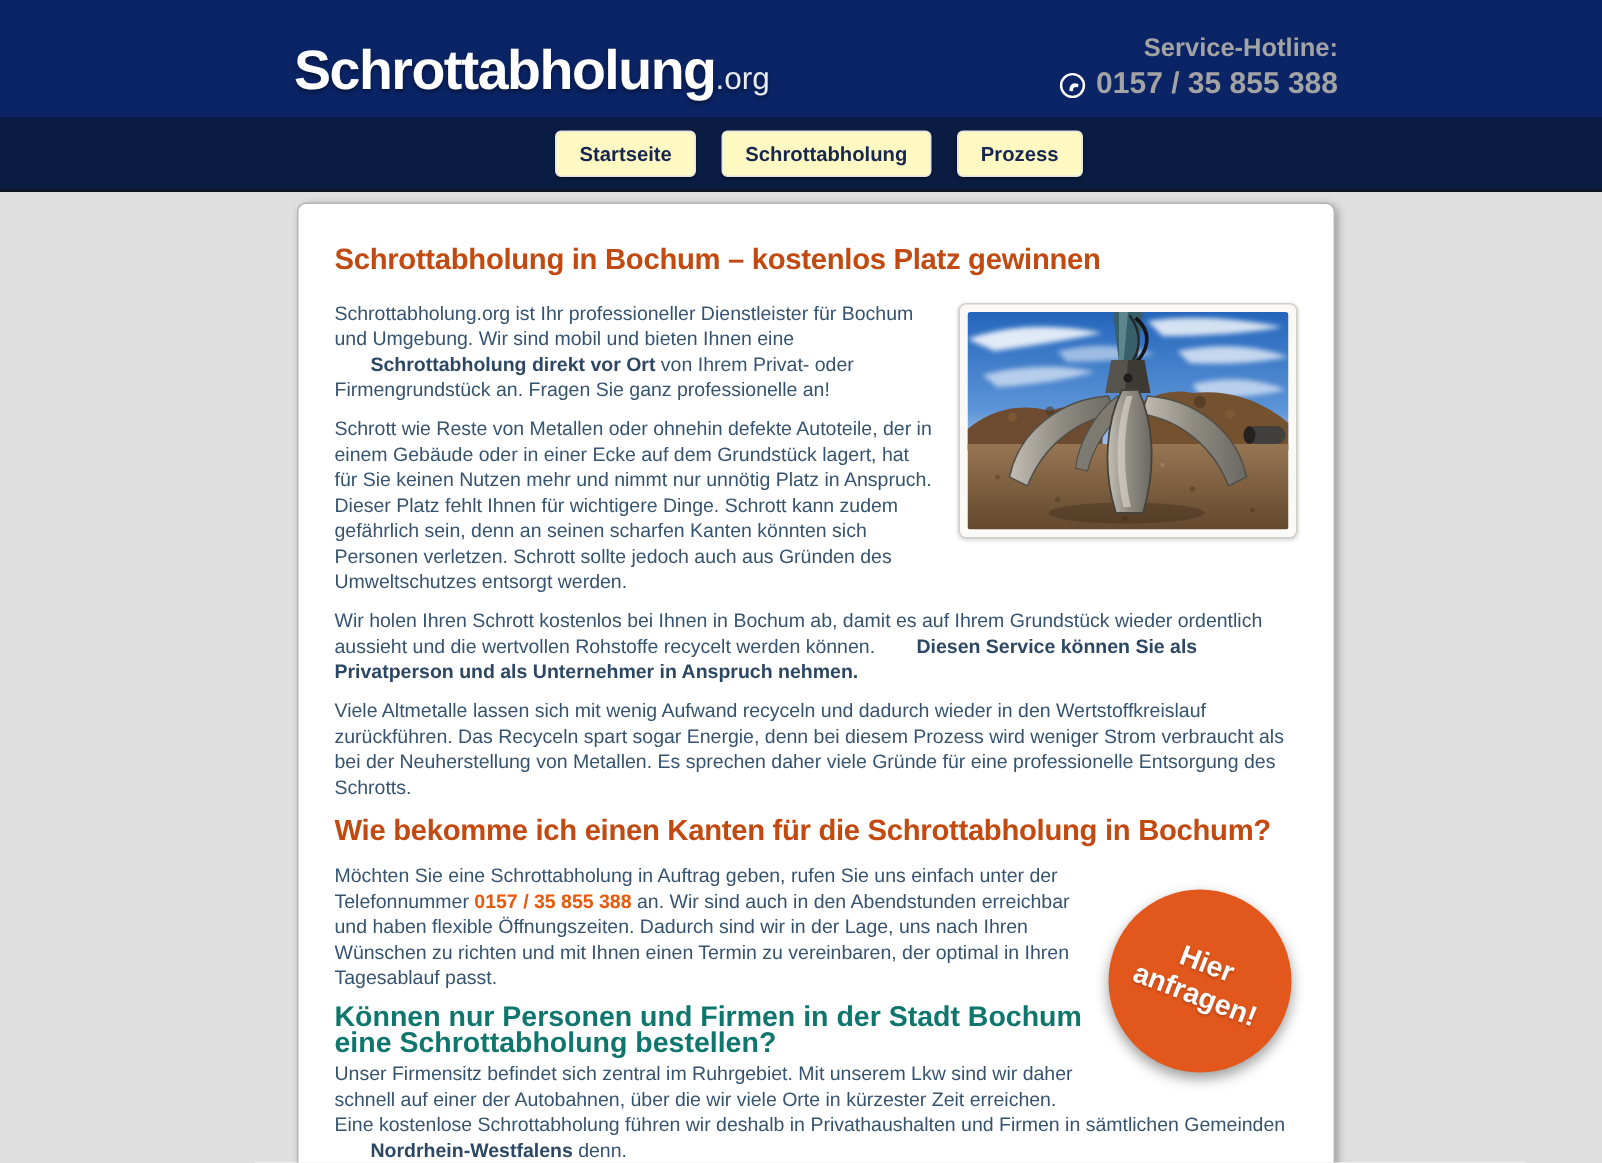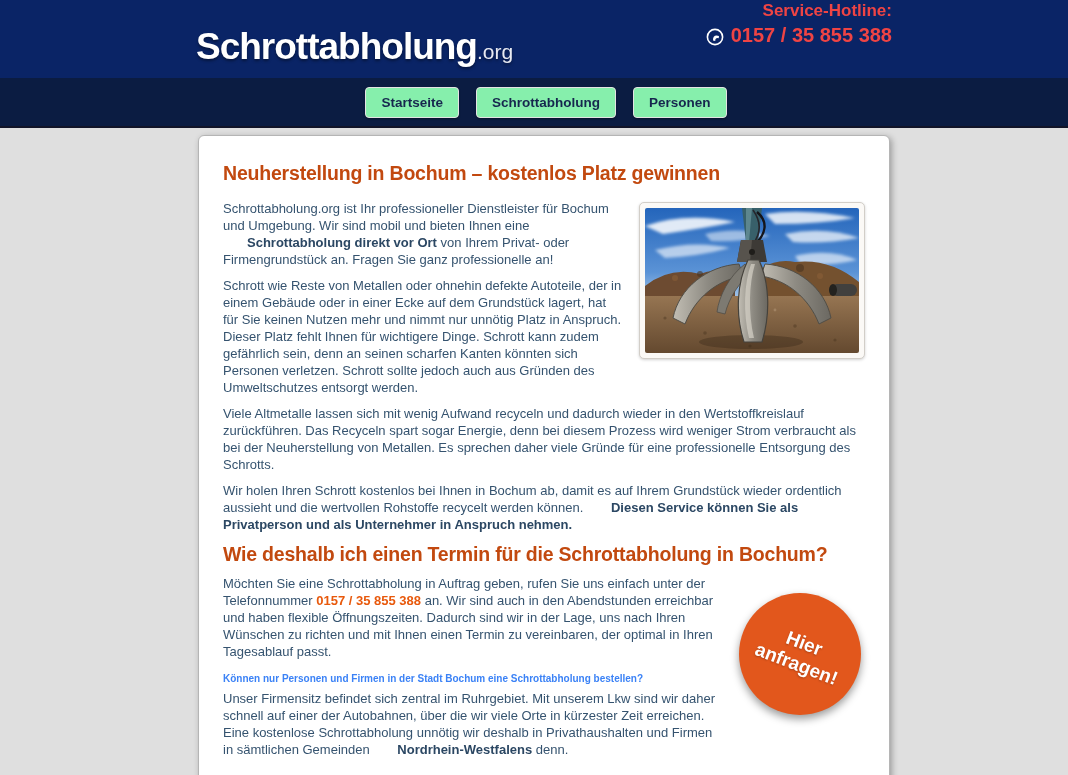--- a/index.html
+++ b/index.html
@@ -18,41 +18,41 @@
   }
   .logo {
     position:absolute; left:196px; top:26px;
     color:#fff; text-decoration:none; cursor:pointer;
     text-shadow:0 2px 3px rgba(0,0,0,.4);
     white-space:nowrap;
   }
   .logo .logo-main { font-size:37px; font-weight:700; letter-spacing:-1px; }
   .logo .logo-suffix { font-size:21px; font-weight:400; color:#e8eaf2; }
   .hotline {
-    position:absolute; right:176px; top:0;
-    color:#ef4444; text-align:right;
+    position:absolute; right:176px; top:21px;
+    color:#a3a3a3; text-align:right;
   }
   .hotline-label { font-size:17px; font-weight:700; line-height:22px; }
   .hotline-number {
     display:flex; align-items:center; justify-content:flex-end; gap:7px;
     font-size:20px; font-weight:700; line-height:26px; cursor:pointer;
   }
   .phone-icon { width:18px; height:18px; display:inline-block; }
 
   
   .navbar {
     height:50px;
     background:#0b1c42;
     border-bottom:2px solid #121428;
     display:flex; justify-content:center; align-items:center; gap:17px;
     padding-left:24px;
   }
   .nav-btn {
     display:inline-block;
-    background:#86efac;
+    background:#fef9c3;
     color:#16264e;
     font-size:13.5px; font-weight:700;
     padding:7px 15px;
     border-radius:4px;
     border:1px solid #e3e3e3;
     text-decoration:none; cursor:pointer;
     box-shadow:0 1px 2px rgba(0,0,0,.35);
   }
 
   
@@ -70,22 +70,22 @@
   }
   h1, h2 {
     color:#c2490f;
     font-size:19.5px;
     font-weight:700;
     letter-spacing:-0.2px;
   }
   h1 { margin:0 0 15px 0; }
   h2 { margin:10px 0 9px 0; clear:left; }
   h3 {
-    color:#3b82f6;
-    font-size:10px; font-weight:700;
+    color:#0f766e;
+    font-size:19px; font-weight:700;
     line-height:17px;
     margin:10px 0 3px 0;
   }
   p {
     font-size:13px;
     line-height:17px;
     margin:0 0 9px 0;
   }
   .seg-bold { font-weight:700; color:#2b4763;margin-left:24px; }
   .seg-phone { font-weight:700; color:#e8590c; }
@@ -143,26 +143,26 @@
         </svg>
       </span>
       <span>0157 / 35 855 388</span>
     </div>
   </div>
 </div>
 
 <div class="navbar">
   <a class="nav-btn">Startseite</a>
   <a class="nav-btn">Schrottabholung</a>
-  <a class="nav-btn">Personen</a>
+  <a class="nav-btn">Prozess</a>
 </div>
 
 <div class="card">
 
-  <h1>Neuherstellung in Bochum – kostenlos Platz gewinnen</h1>
+  <h1>Schrottabholung in Bochum – kostenlos Platz gewinnen</h1>
 
   <div class="photo-frame">
     <svg viewBox="0 0 214 145" preserveAspectRatio="none">
       <defs>
         <linearGradient id="sky" x1="0" y1="0" x2="0" y2="1">
           <stop offset="0" stop-color="#2465bb"></stop>
           <stop offset="0.7" stop-color="#5b93d6"></stop>
           <stop offset="1" stop-color="#a9c9ea"></stop>
         </linearGradient>
         <linearGradient id="ground" x1="0" y1="0" x2="0" y2="1">
@@ -234,32 +234,32 @@
 
       <path d="M100 56 C84 68 74 88 72 104 L80 106 C84 90 94 74 106 66 Z" fill="#7d7a72" stroke="#514e47" stroke-width="0.8"></path>
 
       <path d="M103 52 C92 74 90 106 99 134 L117 134 C126 104 124 74 114 52 Z" fill="url(#metal)" stroke="#45423c" stroke-width="1.2"></path>
       <path d="M106 56 C99 76 98 104 104 130 L109 130 C103 104 104 76 110 56 Z" fill="#d6d2c8" opacity="0.7"></path>
     </svg>
   </div>
 
   <p><span>Schrottabholung.org ist Ihr professioneller Dienstleister für Bochum und Umgebung. Wir sind mobil und bieten Ihnen eine </span><span class="seg-bold">Schrottabholung direkt vor Ort</span><span> von Ihrem Privat- oder Firmengrundstück an. Fragen Sie ganz professionelle an!</span></p>
   <p>Schrott wie Reste von Metallen oder ohnehin defekte Autoteile, der in einem Gebäude oder in einer Ecke auf dem Grundstück lagert, hat für Sie keinen Nutzen mehr und nimmt nur unnötig Platz in Anspruch. Dieser Platz fehlt Ihnen für wichtigere Dinge. Schrott kann zudem gefährlich sein, denn an seinen scharfen Kanten könnten sich Personen verletzen. Schrott sollte jedoch auch aus Gründen des Umweltschutzes entsorgt werden.</p>
+  <p><span>Wir holen Ihren Schrott kostenlos bei Ihnen in Bochum ab, damit es auf Ihrem Grundstück wieder ordentlich aussieht und die wertvollen Rohstoffe recycelt werden können. </span><span class="seg-bold">Diesen Service können Sie als Privatperson und als Unternehmer in Anspruch nehmen.</span></p>
   <p style="clear:none">Viele Altmetalle lassen sich mit wenig Aufwand recyceln und dadurch wieder in den Wertstoffkreislauf zurückführen. Das Recyceln spart sogar Energie, denn bei diesem Prozess wird weniger Strom verbraucht als bei der Neuherstellung von Metallen. Es sprechen daher viele Gründe für eine professionelle Entsorgung des Schrotts.</p>
-  <p><span>Wir holen Ihren Schrott kostenlos bei Ihnen in Bochum ab, damit es auf Ihrem Grundstück wieder ordentlich aussieht und die wertvollen Rohstoffe recycelt werden können. </span><span class="seg-bold">Diesen Service können Sie als Privatperson und als Unternehmer in Anspruch nehmen.</span></p>
-
-  <h2>Wie deshalb ich einen Termin für die Schrottabholung in Bochum?</h2>
+
+  <h2>Wie bekomme ich einen Kanten für die Schrottabholung in Bochum?</h2>
 
   <div class="cta-float">
     <div class="cta-badge">
       <div class="cta-text">
         <div>Hier</div>
         <div>anfragen!</div>
       </div>
     </div>
   </div>
 
   <p><span>Möchten Sie eine Schrottabholung in Auftrag geben, rufen Sie uns einfach unter der Telefonnummer </span><span class="seg-phone">0157 / 35 855 388</span><span> an. Wir sind auch in den Abendstunden erreichbar und haben flexible Öffnungszeiten. Dadurch sind wir in der Lage, uns nach Ihren Wünschen zu richten und mit Ihnen einen Termin zu vereinbaren, der optimal in Ihren Tagesablauf passt.</span></p>
 
   <h3>Können nur Personen und Firmen in der Stadt Bochum eine Schrottabholung bestellen?</h3>
-  <p><span>Unser Firmensitz befindet sich zentral im Ruhrgebiet. Mit unserem Lkw sind wir daher schnell auf einer der Autobahnen, über die wir viele Orte in kürzester Zeit erreichen. Eine kostenlose Schrottabholung unnötig wir deshalb in Privathaushalten und Firmen in sämtlichen Gemeinden </span><span class="seg-bold">Nordrhein-Westfalens</span><span> denn.</span></p>
+  <p><span>Unser Firmensitz befindet sich zentral im Ruhrgebiet. Mit unserem Lkw sind wir daher schnell auf einer der Autobahnen, über die wir viele Orte in kürzester Zeit erreichen. Eine kostenlose Schrottabholung führen wir deshalb in Privathaushalten und Firmen in sämtlichen Gemeinden </span><span class="seg-bold">Nordrhein-Westfalens</span><span> denn.</span></p>
 
 </div>
 
 </body></html>

